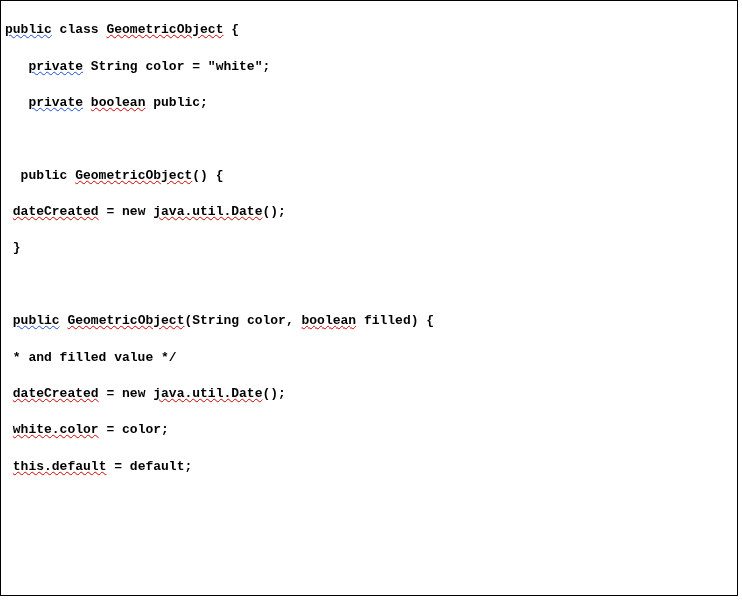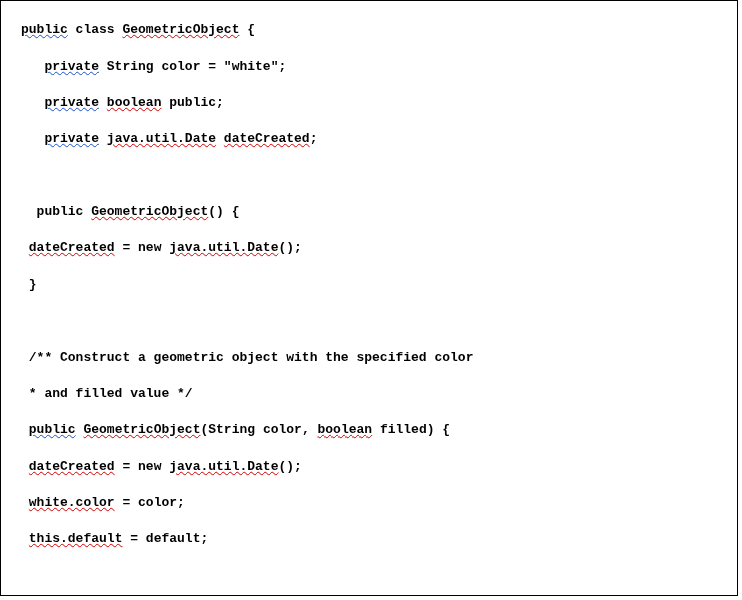--- a/index.html
+++ b/index.html
@@ -28,39 +28,36 @@
   }
   .sq-blue {
     text-decoration-line: underline;
     text-decoration-style: wavy;
     text-decoration-color: #1a4fcf;
     text-decoration-thickness: 1px;
   }
   .line {
     display: block;
     white-space: pre;
-    margin-left: 16px;
   }
 </style>
 </head>
 <body>
 
 <div class="code-box">
 <span class="line"><span class="sq-blue">public</span><span> class </span><span class="sq-red">GeometricObject</span><span> {</span></span>
 <span class="line">   <span class="sq-blue">private</span><span> String color = "white";</span></span>
 <span class="line">   <span class="sq-blue">private</span><span> </span><span class="sq-red">boolean</span><span> public;</span></span>
-<span class="line">   <span class="sq-blue">private</span><span> </span><span class="sq-red">java.util.Date</span><span> </span><span class="sq-red">dateCreated</span><span>;</span></span>
 <span class="line"> </span>
 <span class="line"><span>  public </span><span class="sq-red">GeometricObject</span><span>() {</span></span>
 <span class="line"><span> </span><span class="sq-red">dateCreated</span><span> = new </span><span class="sq-red">java.util.Date</span><span>();</span></span>
 <span class="line"> }</span>
 <span class="line"> </span>
-<span class="line"> /** Construct a geometric object with the specified color</span>
+<span class="line"><span> </span><span class="sq-blue">public</span><span> </span><span class="sq-red">GeometricObject</span><span>(String color, </span><span class="sq-red">boolean</span><span> filled) {</span></span>
 <span class="line"> * and filled value */</span>
-<span class="line"><span> </span><span class="sq-blue">public</span><span> </span><span class="sq-red">GeometricObject</span><span>(String color, </span><span class="sq-red">boolean</span><span> filled) {</span></span>
 <span class="line"><span> </span><span class="sq-red">dateCreated</span><span> = new </span><span class="sq-red">java.util.Date</span><span>();</span></span>
 <span class="line"><span> </span><span class="sq-red">white.color</span><span> = color;</span></span>
 <span class="line"><span> </span><span class="sq-red">this.default</span><span> = default;</span></span>
 
 
 
 
 
 
 

